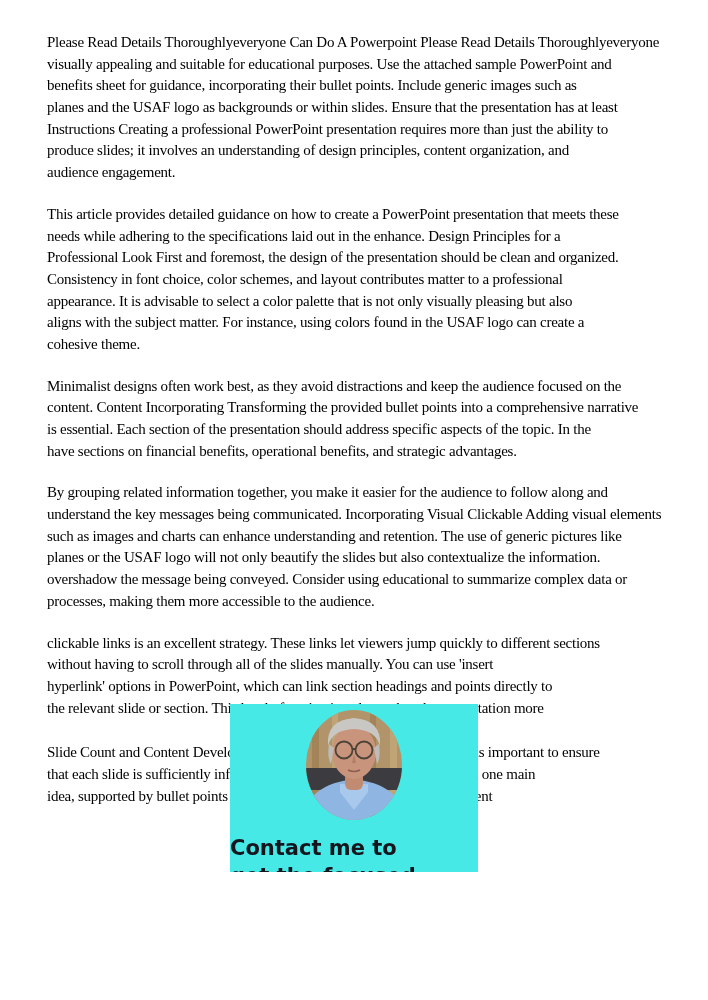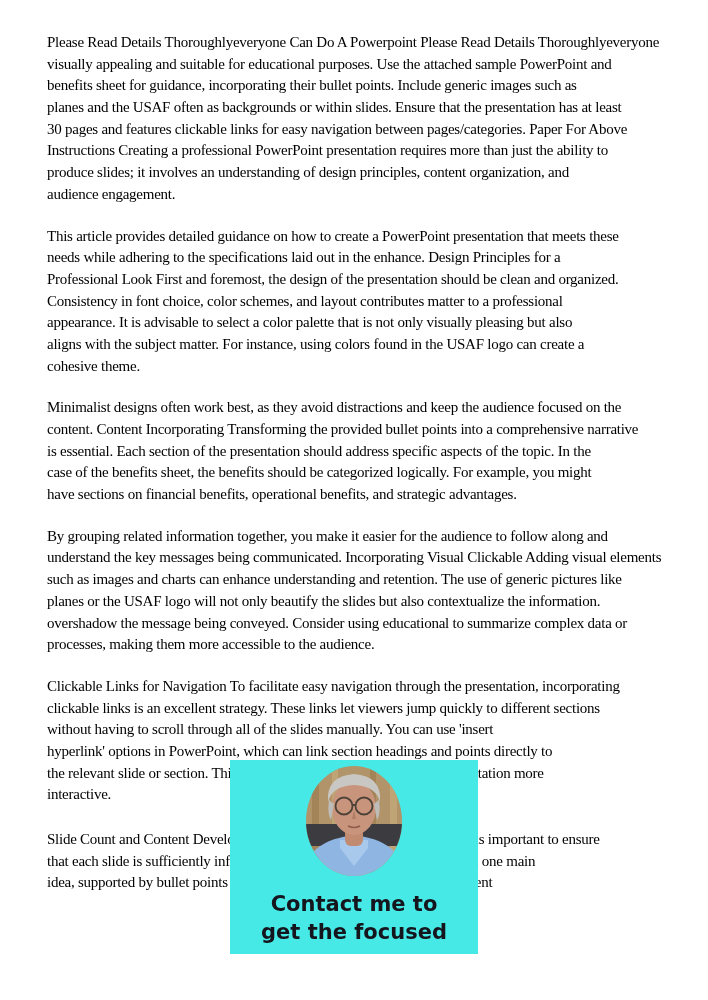--- a/index.html
+++ b/index.html
@@ -29,24 +29,24 @@
     color: #000000;
   }
   .para { margin: 0 0 20px 0; }
   .para.tight-after { margin-bottom: 23px; }
   .line { white-space: nowrap; height: 21.7px; }
 
   
   .promo {
     position: absolute;
     left: 230px;
-    top: 760px;
+    top: 704px;
     width: 248px;
-    height: 194px;
-    text-align: center;
+    height: 168px;
+    text-align: left;
     overflow: hidden;
   }
   .avatar {
     width: 96px;
     height: 110px;
     margin: 6px auto 0 auto;
   }
   .promo-heading {
     margin-top: 14px;
     font-family: "DejaVu Sans", sans-serif;
@@ -68,61 +68,57 @@
 <body>
 
 <div class="page">
 
   <div class="doc">
 
     <div class="para">
       <div class="line">Please Read Details Thoroughlyeveryone Can Do A Powerpoint Please Read Details Thoroughlyeveryone</div>
       <div class="line">visually appealing and suitable for educational purposes. Use the attached sample PowerPoint and</div>
       <div class="line">benefits sheet for guidance, incorporating their bullet points. Include generic images such as</div>
-      <div class="line">planes and the USAF often as backgrounds or within slides. Ensure that the presentation has at least</div>
-      <div class="line">30 pages and features clickable links for easy navigation between pages/categories. Paper For Above</div>
+      <div class="line">planes and the USAF logo as backgrounds or within slides. Ensure that the presentation has at least</div>
       <div class="line">Instructions Creating a professional PowerPoint presentation requires more than just the ability to</div>
       <div class="line">produce slides; it involves an understanding of design principles, content organization, and</div>
       <div class="line">audience engagement.</div>
     </div>
 
     <div class="para">
       <div class="line">This article provides detailed guidance on how to create a PowerPoint presentation that meets these</div>
       <div class="line">needs while adhering to the specifications laid out in the enhance. Design Principles for a</div>
       <div class="line">Professional Look First and foremost, the design of the presentation should be clean and organized.</div>
       <div class="line">Consistency in font choice, color schemes, and layout contributes matter to a professional</div>
       <div class="line">appearance. It is advisable to select a color palette that is not only visually pleasing but also</div>
       <div class="line">aligns with the subject matter. For instance, using colors found in the USAF logo can create a</div>
       <div class="line">cohesive theme.</div>
     </div>
 
     <div class="para">
       <div class="line">Minimalist designs often work best, as they avoid distractions and keep the audience focused on the</div>
       <div class="line">content. Content Incorporating Transforming the provided bullet points into a comprehensive narrative</div>
       <div class="line">is essential. Each section of the presentation should address specific aspects of the topic. In the</div>
-      <div class="line">case of the benefits sheet, the benefits should be categorized logically. For example, you might</div>
       <div class="line">have sections on financial benefits, operational benefits, and strategic advantages.</div>
     </div>
 
     <div class="para">
       <div class="line">By grouping related information together, you make it easier for the audience to follow along and</div>
       <div class="line">understand the key messages being communicated. Incorporating Visual Clickable Adding visual elements</div>
       <div class="line">such as images and charts can enhance understanding and retention. The use of generic pictures like</div>
       <div class="line">planes or the USAF logo will not only beautify the slides but also contextualize the information.</div>
       <div class="line">overshadow the message being conveyed. Consider using educational to summarize complex data or</div>
       <div class="line">processes, making them more accessible to the audience.</div>
     </div>
 
     <div class="para tight-after">
-      <div class="line">Clickable Links for Navigation To facilitate easy navigation through the presentation, incorporating</div>
       <div class="line">clickable links is an excellent strategy. These links let viewers jump quickly to different sections</div>
       <div class="line">without having to scroll through all of the slides manually. You can use 'insert</div>
       <div class="line">hyperlink' options in PowerPoint, which can link section headings and points directly to</div>
       <div class="line">the relevant slide or section. This level of navigation also makes the presentation more</div>
-      <div class="line">interactive.</div>
     </div>
 
     <div class="para">
       <div class="line">Slide Count and Content Development When creating at least 30 pages, it is important to ensure</div>
       <div class="line">that each slide is sufficiently informative. Each slide should ideally contain one main</div>
       <div class="line">idea, supported by bullet points or visuals. Categories can be used to segment</div>
     </div>
 
   </div>
 

